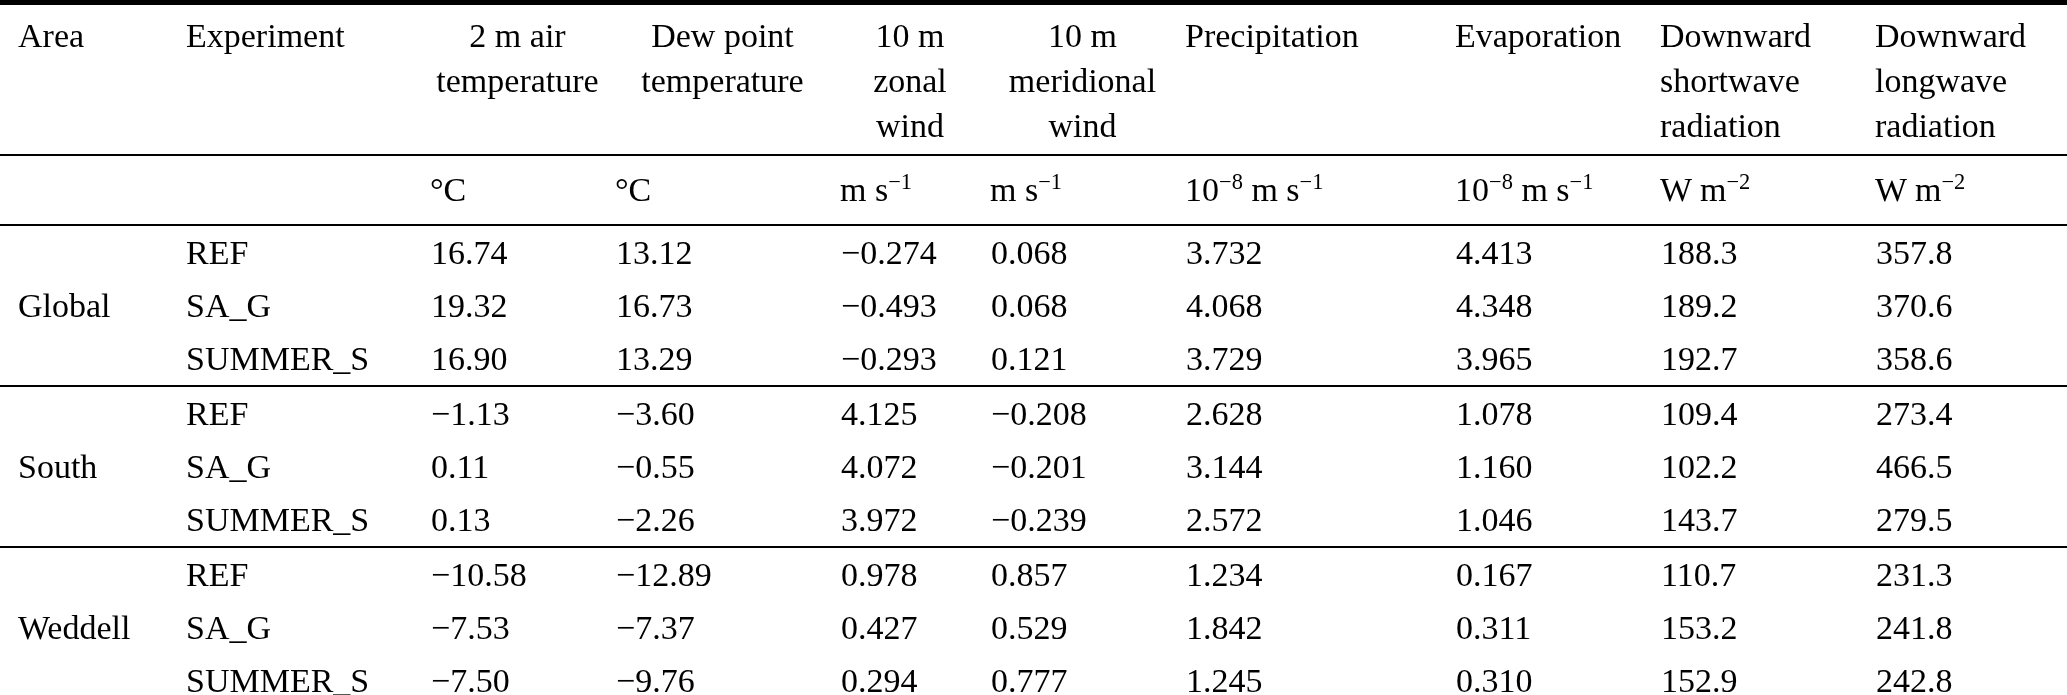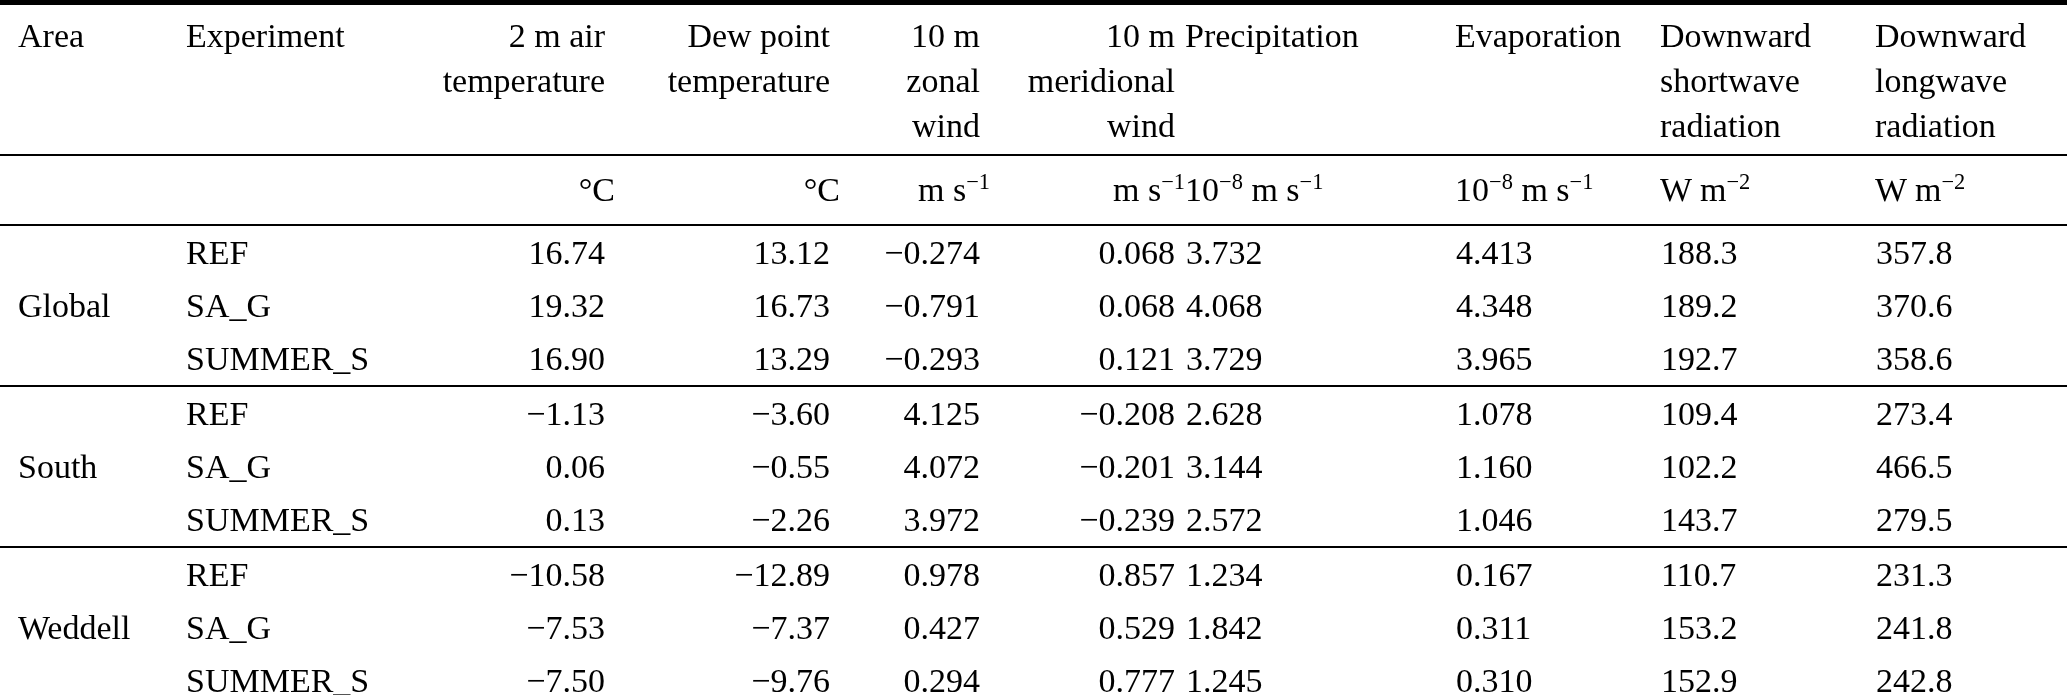--- a/index.html
+++ b/index.html
@@ -29,21 +29,21 @@
     line-height: 45px;
   }
   tr.units-row td {
     height: 68px;
     vertical-align: middle;
     padding: 0;
   }
   tbody.grp td { height: 51px; vertical-align: middle; }
   tbody.grp + tbody.grp { border-top: 2px solid #000000; }
   .al { text-align: left; }
-  .ar { text-align: right; padding-right: 10px; }
+  .ar { padding-right: 10px; }
   .ac { text-align: left; }
   .pre { white-space: pre-line; margin-top: 16px; }
   .pl1 { padding-left: 18px; }
   .pl2 { padding-left: 16px; }
   sup {
     font-size: 66%;
     line-height: 0;
     vertical-align: baseline;
     position: relative;
     top: -0.55em;
@@ -113,21 +113,21 @@
         <td class="ar">0.068</td>
         <td class="ac">3.732</td>
         <td class="ac">4.413</td>
         <td class="ac">188.3</td>
         <td class="ac">357.8</td>
       </tr>
       <tr>
         <td class="al pl2">SA_G</td>
         <td class="ar">19.32</td>
         <td class="ar">16.73</td>
-        <td class="ar">−0.791</td>
+        <td class="ar">−0.493</td>
         <td class="ar">0.068</td>
         <td class="ac">4.068</td>
         <td class="ac">4.348</td>
         <td class="ac">189.2</td>
         <td class="ac">370.6</td>
       </tr>
       <tr>
         <td class="al pl2">SUMMER_S</td>
         <td class="ar">16.90</td>
         <td class="ar">13.29</td>
@@ -148,21 +148,21 @@
         <td class="ar">−3.60</td>
         <td class="ar">4.125</td>
         <td class="ar">−0.208</td>
         <td class="ac">2.628</td>
         <td class="ac">1.078</td>
         <td class="ac">109.4</td>
         <td class="ac">273.4</td>
       </tr>
       <tr>
         <td class="al pl2">SA_G</td>
-        <td class="ar">0.06</td>
+        <td class="ar">0.11</td>
         <td class="ar">−0.55</td>
         <td class="ar">4.072</td>
         <td class="ar">−0.201</td>
         <td class="ac">3.144</td>
         <td class="ac">1.160</td>
         <td class="ac">102.2</td>
         <td class="ac">466.5</td>
       </tr>
       <tr>
         <td class="al pl2">SUMMER_S</td>

